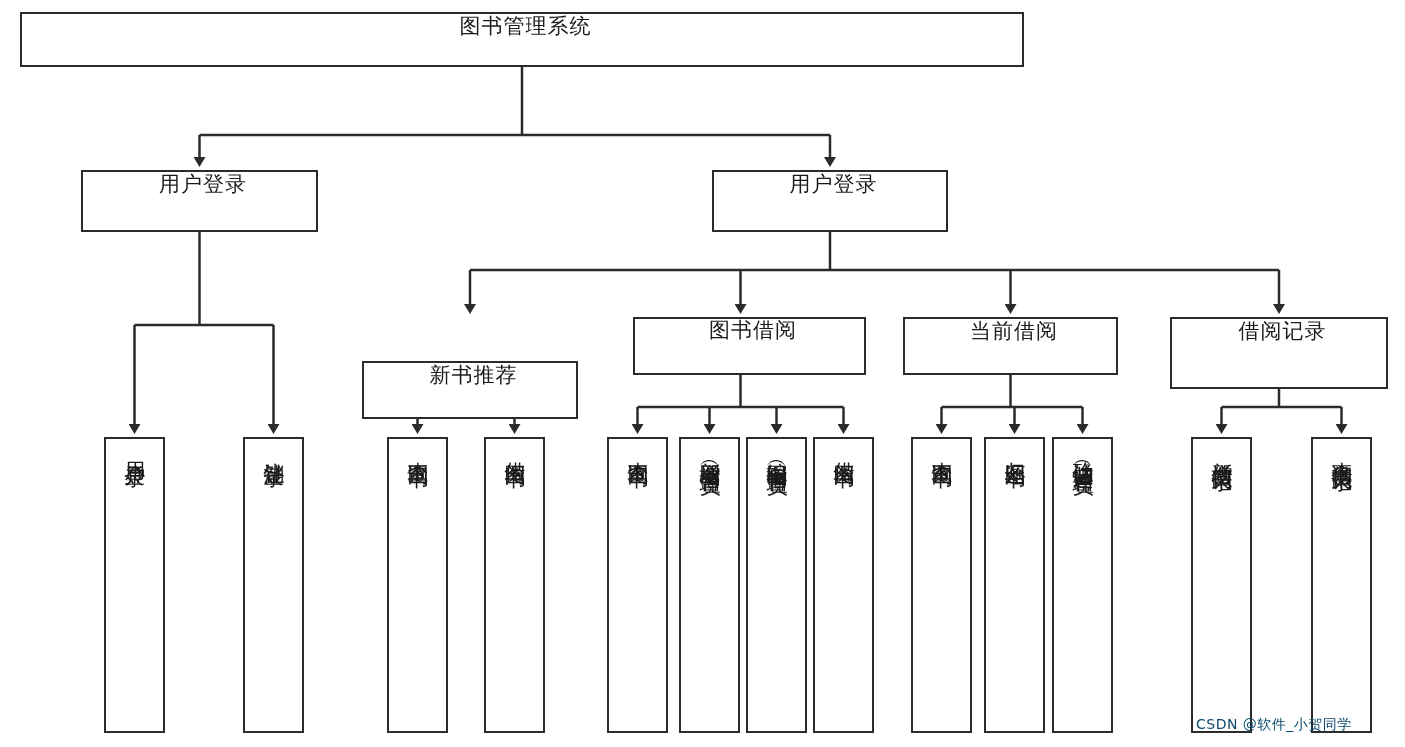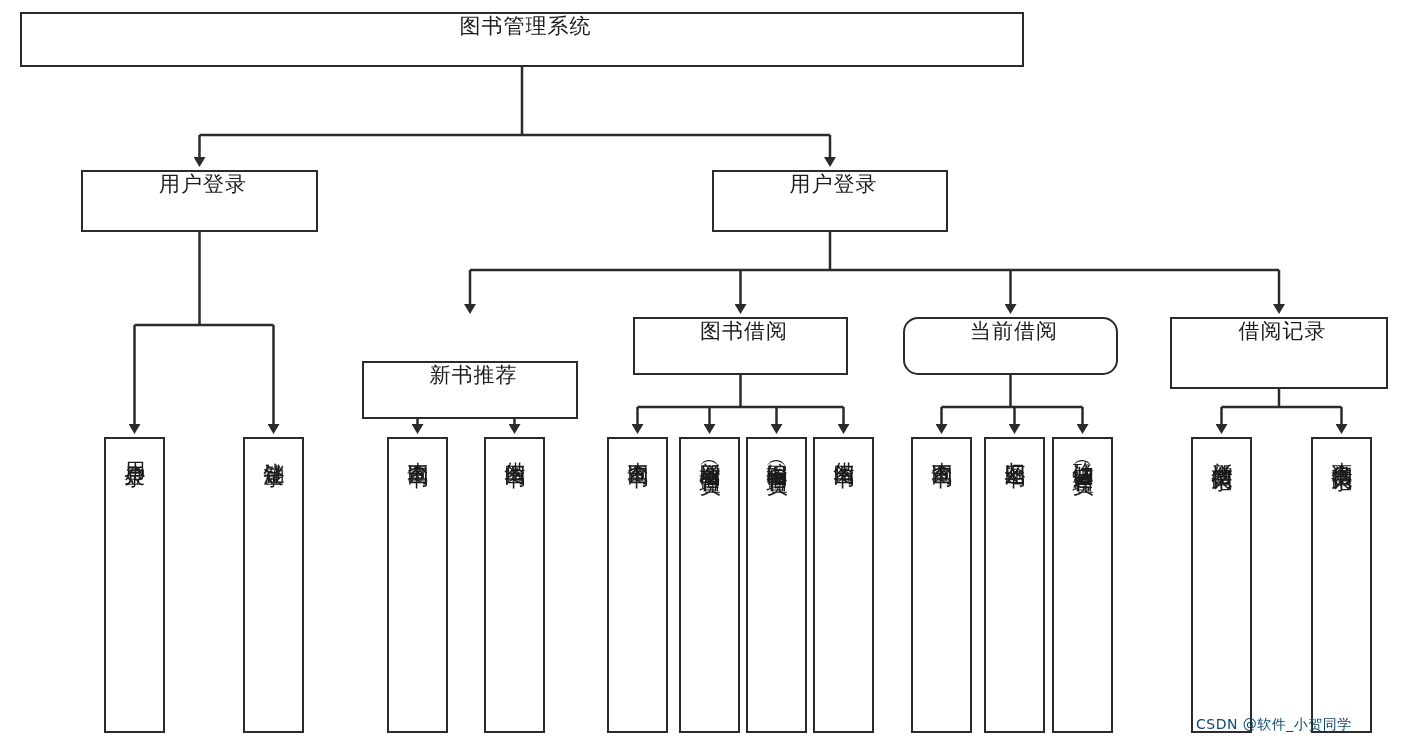--- a/index.html
+++ b/index.html
@@ -116,24 +116,24 @@
       </div>
       <div class="node horiz" style="left: 81px; top: 170px; width: 237px; height: 62px;">
         <span>用户登录</span>
       </div>
       <div class="node horiz" style="left: 712px; top: 170px; width: 236px; height: 62px;">
         <span>用户登录</span>
       </div>
       <div class="node horiz" style="left: 362px; top: 317px; width: 216px; height: 58px; margin-top: 44px;">
         <span>新书推荐</span>
       </div>
-      <div class="node horiz" style="left: 633px; top: 317px; width: 215px; height: 58px;">
+      <div class="node horiz" style="left: 633px; top: 317px; width: 233px; height: 58px; font-family: Liberation Mono, monospace;">
         <span>图书借阅</span>
       </div>
-      <div class="node horiz" style="left: 903px; top: 317px; width: 215px; height: 58px; border-radius: 15px;">
+      <div class="node horiz" style="left: 903px; top: 317px; width: 215px; height: 58px;">
         <span>当前借阅</span>
       </div>
       <div class="node horiz" style="left: 1170px; top: 317px; width: 218px; height: 72px;">
         <span>借阅记录</span>
       </div>
       <div class="node vert" style="left: 104px; top: 437px; width: 61px; height: 296px;">
         <span class="vlabel">用户登录</span>
       </div>
       <div class="node vert" style="left: 243px; top: 437px; width: 61px; height: 296px;">
         <span class="vlabel">注销登录</span>

